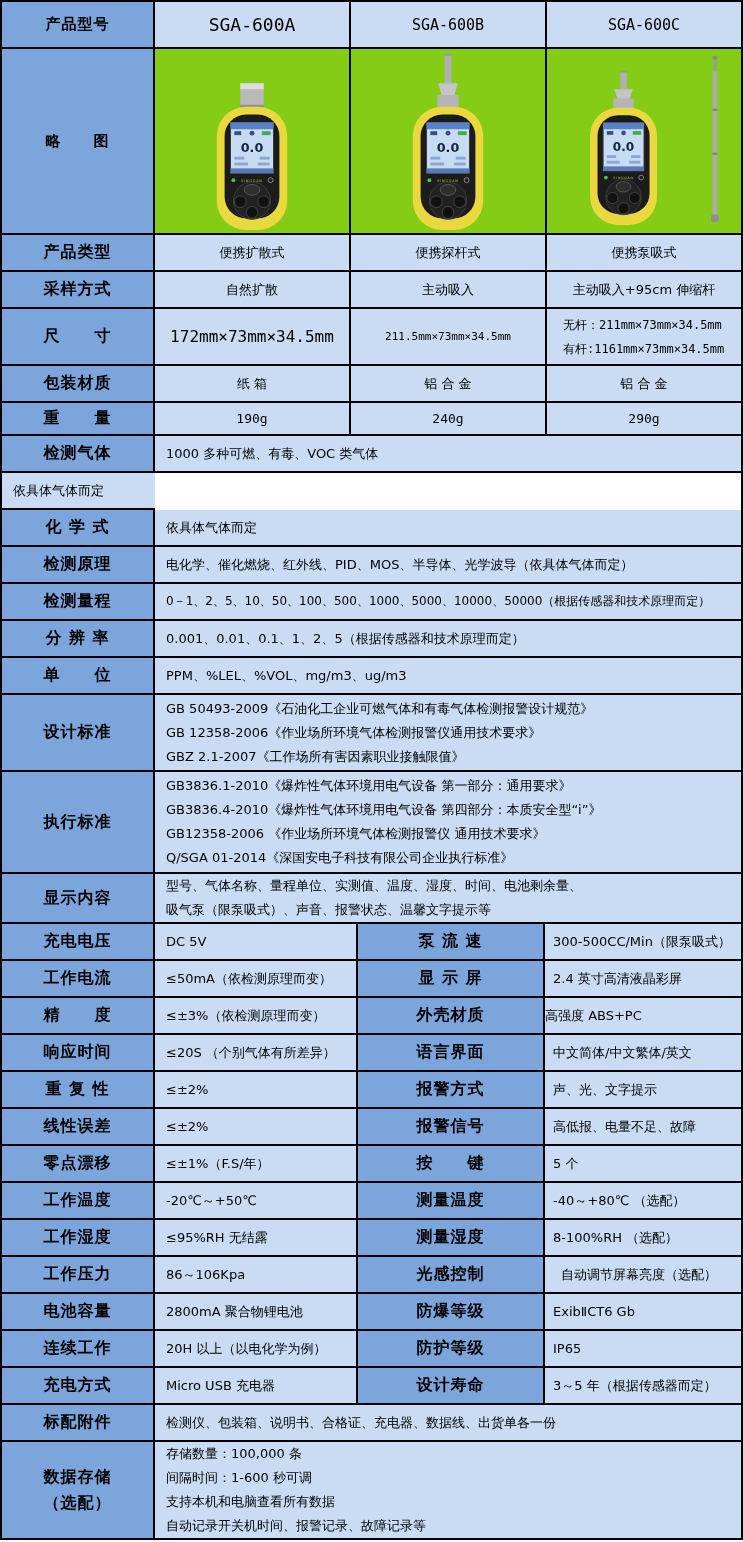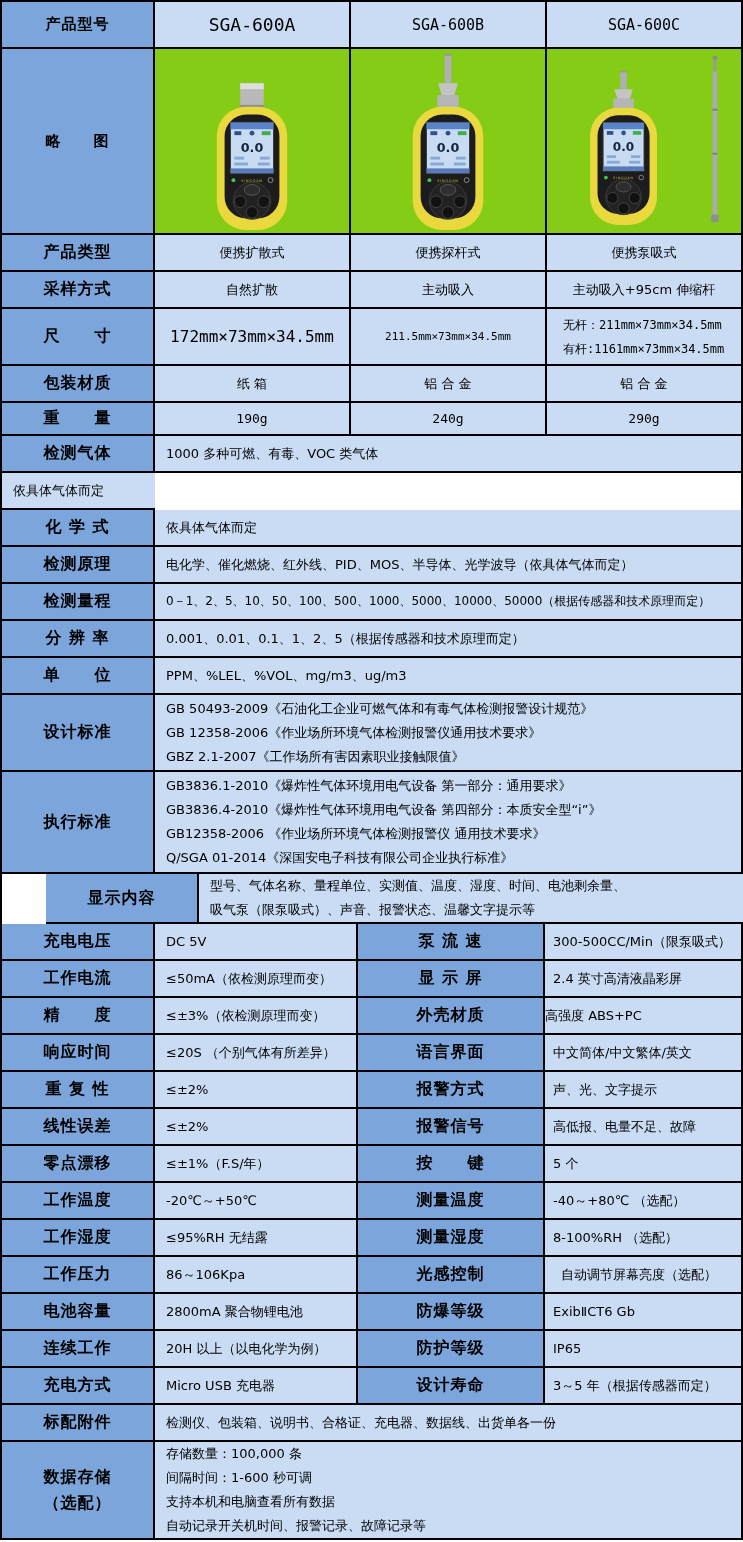--- a/index.html
+++ b/index.html
@@ -25,21 +25,21 @@
   .cols-4{grid-template-columns:153px 196px 196px 194px;}
   .cols-2{grid-template-columns:153px 586px;}
   .cols-pair{grid-template-columns:153px 203px 187px 196px;}
 
   .h-header{min-height:47px;}
   .h-sketch{min-height:186px;}
   .h-std{min-height:37px;}
   .h-size{min-height:57px;}
   .h-design{min-height:77px;}
   .h-exec{min-height:102px;}
-  .h-disp{min-height:48px;margin-left:44px;}
+  .h-disp{min-height:48px;}
   .h-store{min-height:96px;}
 
   .lab{
     background:#7CA6DB;
     justify-content:center;
     font-weight:bold;
     font-size:16px;
     letter-spacing:1px;
     text-align:center;
   }

